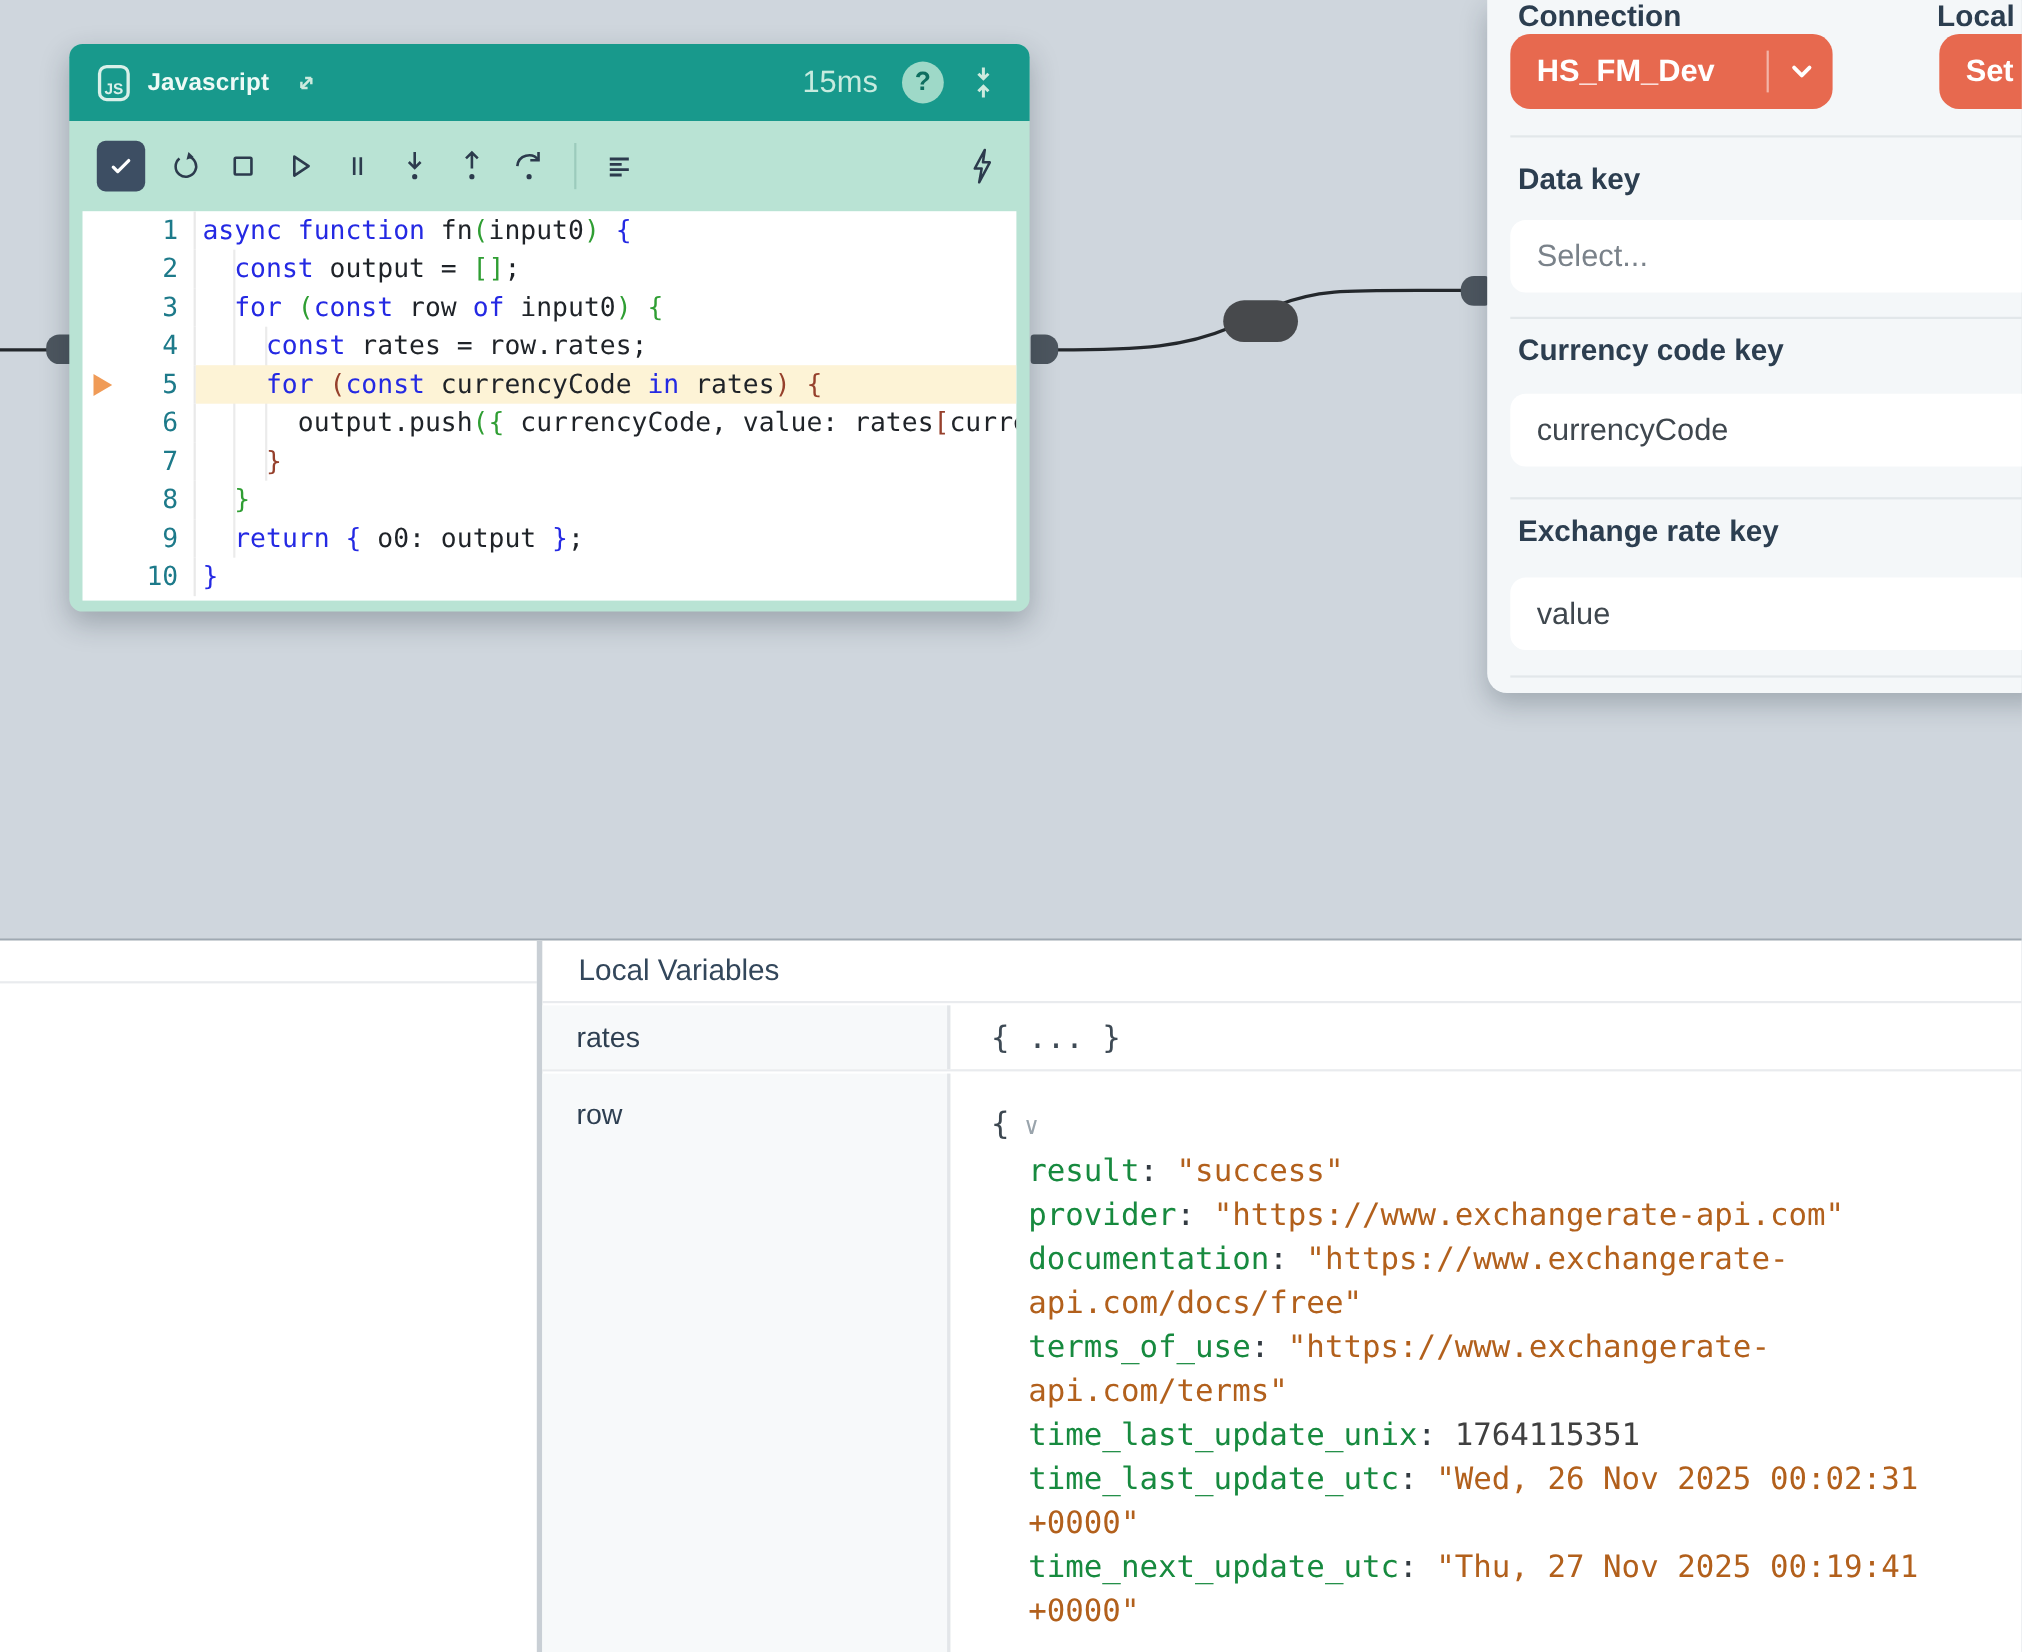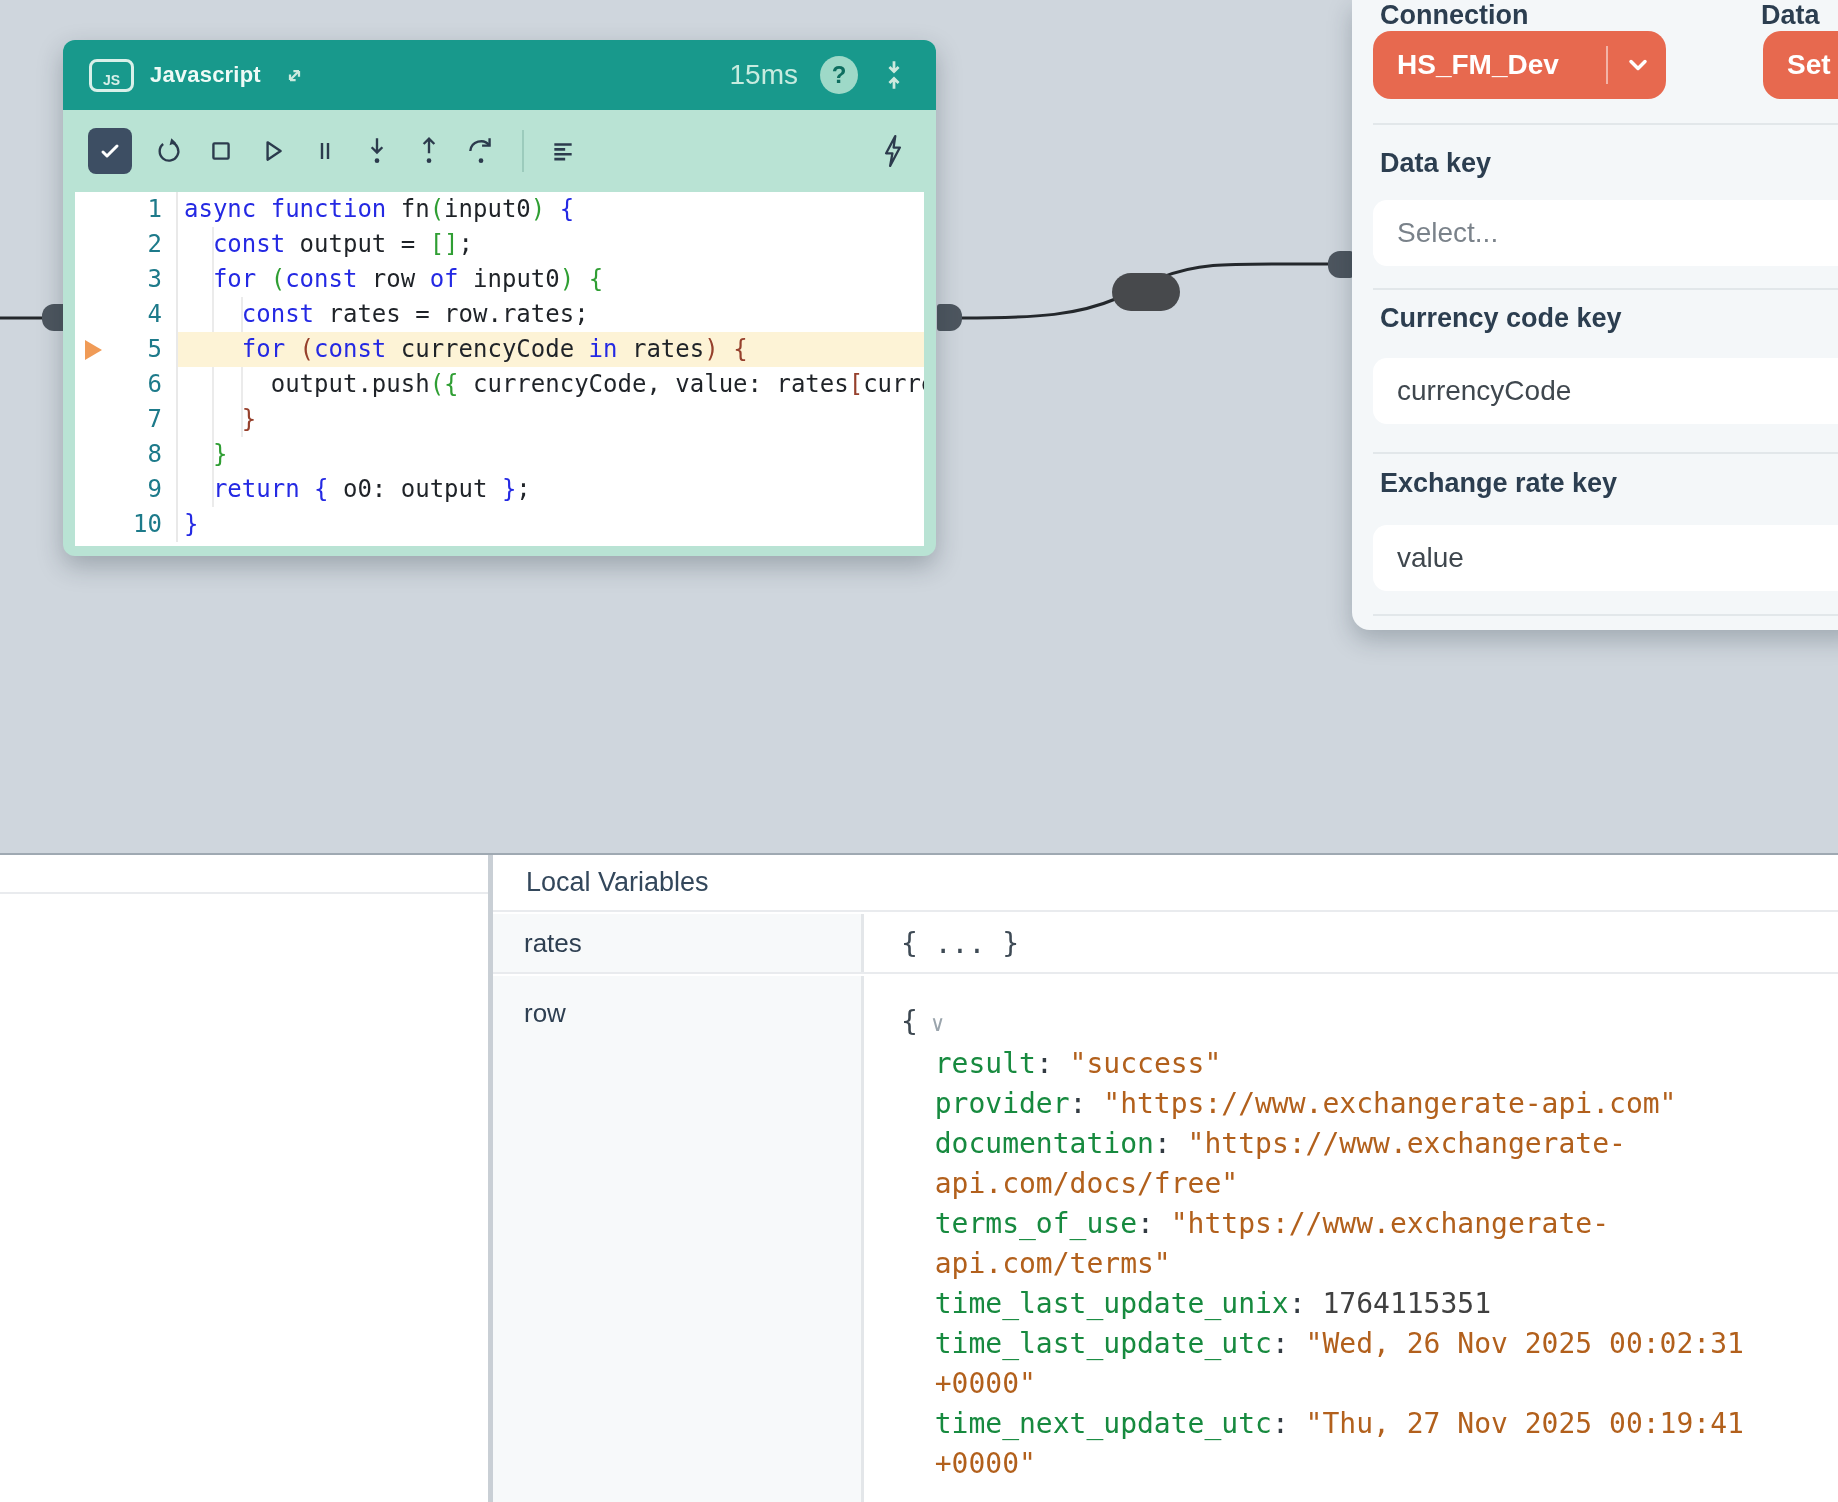--- a/index.html
+++ b/index.html
@@ -18,21 +18,21 @@
   .node{
     position:absolute;left:63px;top:40px;width:873px;height:516px;
     background:#b9e3d4;border-radius:12px;
     box-shadow:0 10px 26px rgba(25,40,50,.28);
   }
   .node-header{
     height:70px;background:#18998c;border-radius:12px 12px 0 0;
     display:flex;align-items:center;padding:0 28px 0 26px;color:#eefaf6;
   }
   .js-badge{
-    width:45px;height:33px;border:3px solid #d9f0e9;border-radius:8px;
+    width:29px;height:33px;border:3px solid #d9f0e9;border-radius:8px;
     display:flex;align-items:flex-end;justify-content:center;
     font-size:14px;font-weight:bold;color:#d9f0e9;box-sizing:border-box;padding-bottom:1px;
   }
   .node-title{font-size:22px;font-weight:700;margin-left:16px;letter-spacing:.2px;}
   .hdr-spacer{flex:1;}
   .duration{font-size:28px;color:#c7ebdf;}
   .help-circle{
     width:38px;height:38px;border-radius:50%;background:#9ed9c8;color:#0e6e60;
     display:flex;align-items:center;justify-content:center;font-size:24px;font-weight:700;margin-left:22px;
   }
@@ -286,21 +286,21 @@
             </span>
             <span class="txt"><span class="tk-b">}</span></span>
           </div>
         </div>
     </div>
   </div>
 </div>
 
 <div class="rpanel">
   <span class="rp-label" style="left:28px;top:0px;">Connection</span>
-  <span class="rp-label" style="left:409px;top:0px;">Data</span>
+  <span class="rp-label" style="left:409px;top:0px;">Local</span>
 
   <div class="pill-btn conn-btn">
     <span>HS_FM_Dev</span>
     <span class="sep"></span>
     <svg width="28" height="28" viewBox="0 0 24 24" fill="none" stroke="#ffffff" stroke-width="3" stroke-linecap="round" stroke-linejoin="round">
         <path d="M6 9 l6 6 6-6"></path>
       </svg>
   </div>
   <div class="pill-btn set-btn">
     <span>Set</span>

